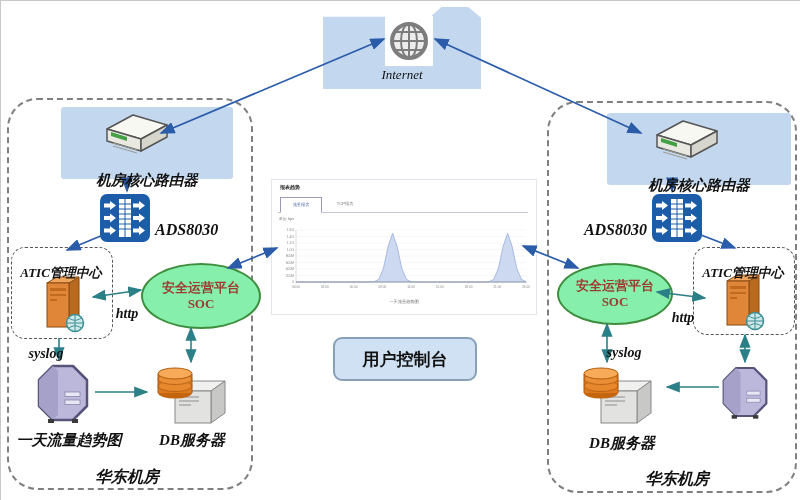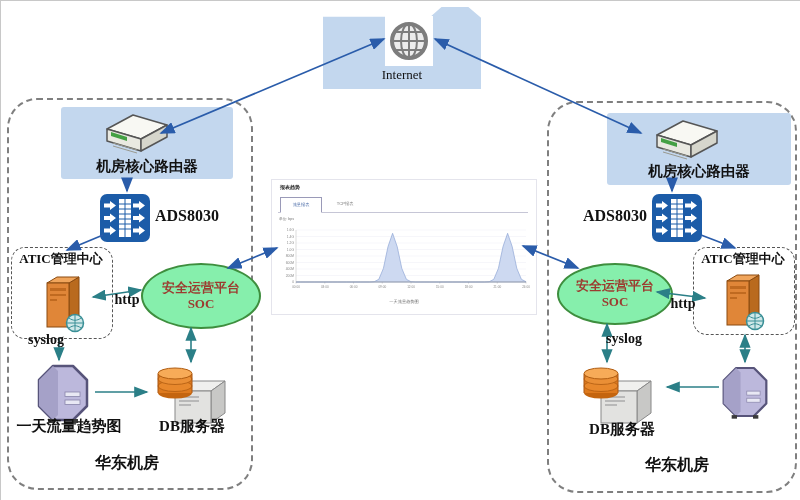--- a/index.html
+++ b/index.html
@@ -1,30 +1,30 @@
 <!DOCTYPE html>
 <html><head>
 <meta charset="utf-8">
 <style>
   html,body{margin:0;padding:0;background:#fff;}
   #canvas{position:relative;width:800px;height:500px;background:#fff;border:1px solid #c8c8c8;
           font-family:"Liberation Serif","DejaVu Serif",serif;overflow:hidden;}
   .abs{position:absolute;}
-  .lbl{color:#111;font-weight:bold;text-align:center;line-height:1.15;}
+  .lbl{color:#111;font-weight:bold;text-align:center;line-height:1.15;margin-top:14px;}
   .panel-blue{background:#c3d7ee;}
   .room{border:2px dashed #7f7f7f;border-radius:30px;background:transparent;}
   .subbox{border:1.6px dashed #555;border-radius:14px;}
   .soc{border:2.2px solid #3e8e3e;border-radius:50%;background:#86efac;
        display:flex;flex-direction:column;justify-content:center;align-items:center;}
   .soc span{color:#9c3c30;font-weight:bold;font-size:13px;line-height:1.2;}
   .console{background:#cfe1f3;border:2px solid #88a0b8;border-radius:9px;
            display:flex;align-items:center;justify-content:center;font-weight:bold;font-size:17px;color:#111;}
   #arrow-layer{position:absolute;left:0;top:0;z-index:6;pointer-events:none;}
   .node{z-index:3;}
-  .txt{z-index:7;}
+  .txt{z-index:7;font-style:italic;}
   
   #monitor{background:#fff;border:1px solid #e4e4ec;z-index:2;}
   #monitor .mtitle{position:absolute;left:8px;top:4px;font-size:5px;font-weight:bold;color:#222;
                    font-family:"Liberation Sans",sans-serif;}
   #monitor .tabbar{position:absolute;left:6px;top:17px;width:250px;height:15px;border-bottom:1px solid #c6c6d6;}
   #monitor .tab{position:absolute;top:0;height:14px;font-size:4.2px;line-height:14px;text-align:center;
                 font-family:"Liberation Sans",sans-serif;}
   #monitor .tab.sel{left:2px;width:40px;border:1px solid #9a9ab8;border-bottom:1px solid #fff;
                     background:#fff;color:#3b5fa0;}
   #monitor .tab.unsel{left:48px;width:38px;color:#777;}
@@ -209,20 +209,21 @@
       <polygon points="17,3 22,8 22,52 17,57 3,43 3,17" fill="#a5a1c8"></polygon>
       <rect x="29" y="29" width="15" height="4.5" fill="#e8e8f4" stroke="#8884aa" stroke-width="0.8"></rect>
       <rect x="29" y="37" width="15" height="4.5" fill="#e8e8f4" stroke="#8884aa" stroke-width="0.8"></rect>
       <rect x="12" y="56" width="6" height="4" fill="#3a3a3a"></rect>
       <rect x="36" y="56" width="6" height="4" fill="#3a3a3a"></rect>
     </svg>
   </div>
 
   <div class="abs lbl txt" style="left:606px;top:455px;width:140px;font-size:16px;">华东机房</div>
 
+  <div class="abs console node" style="left:332px;top:336px;width:140px;height:40px;">用户控制台</div>
 
   <div id="monitor" class="abs" style="left:270px;top:178px;width:264px;height:134px;">
     <div class="mtitle">报表趋势</div>
     <div class="tabbar">
       <div class="tab sel">流量报表</div>
       <div class="tab unsel">TCP报表</div>
     </div>
     <div class="unit">单位: bps</div>
     <svg id="plot-svg" width="258" height="74" viewBox="0 0 258 74">
         <line x1="22" y1="6" x2="252" y2="6" stroke="#ececf4" stroke-width="0.5"></line>

